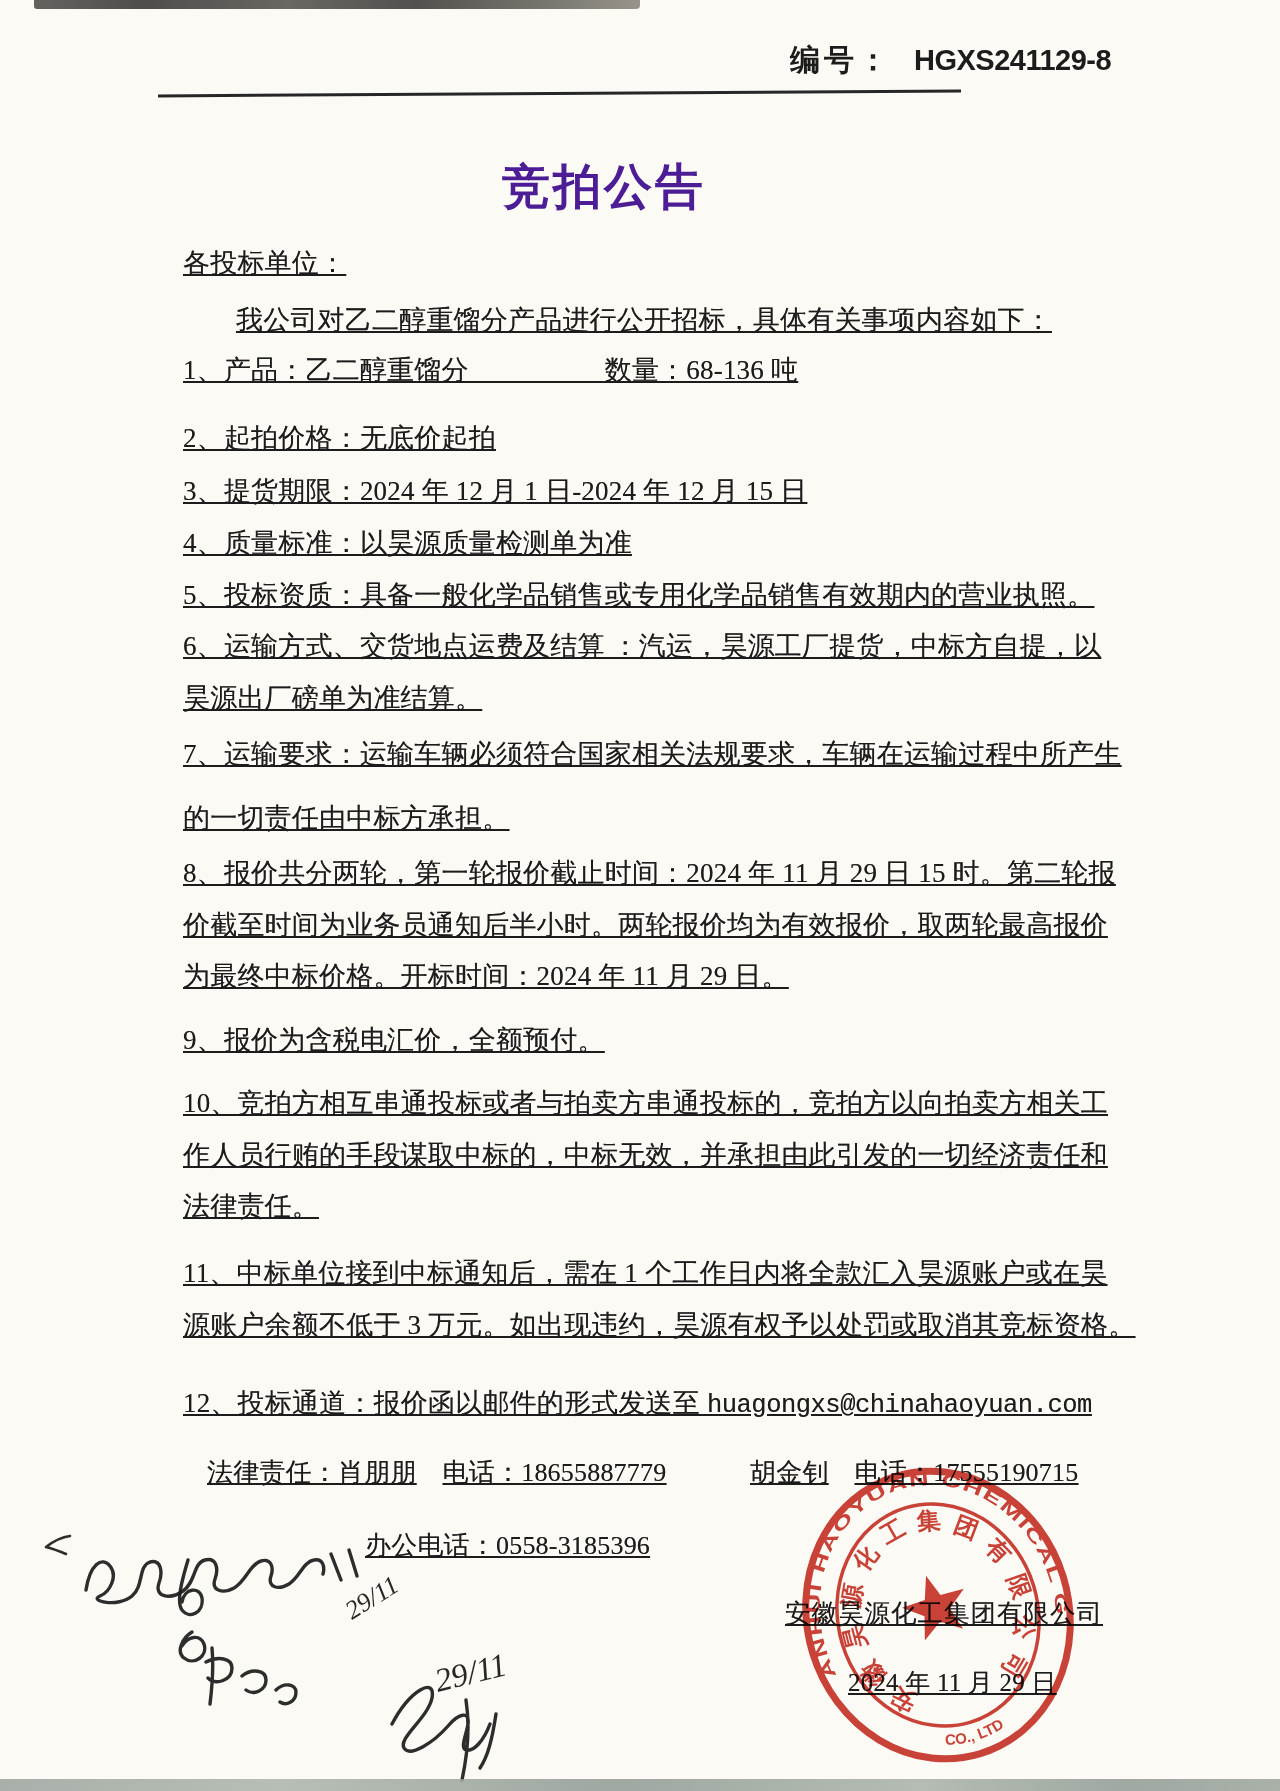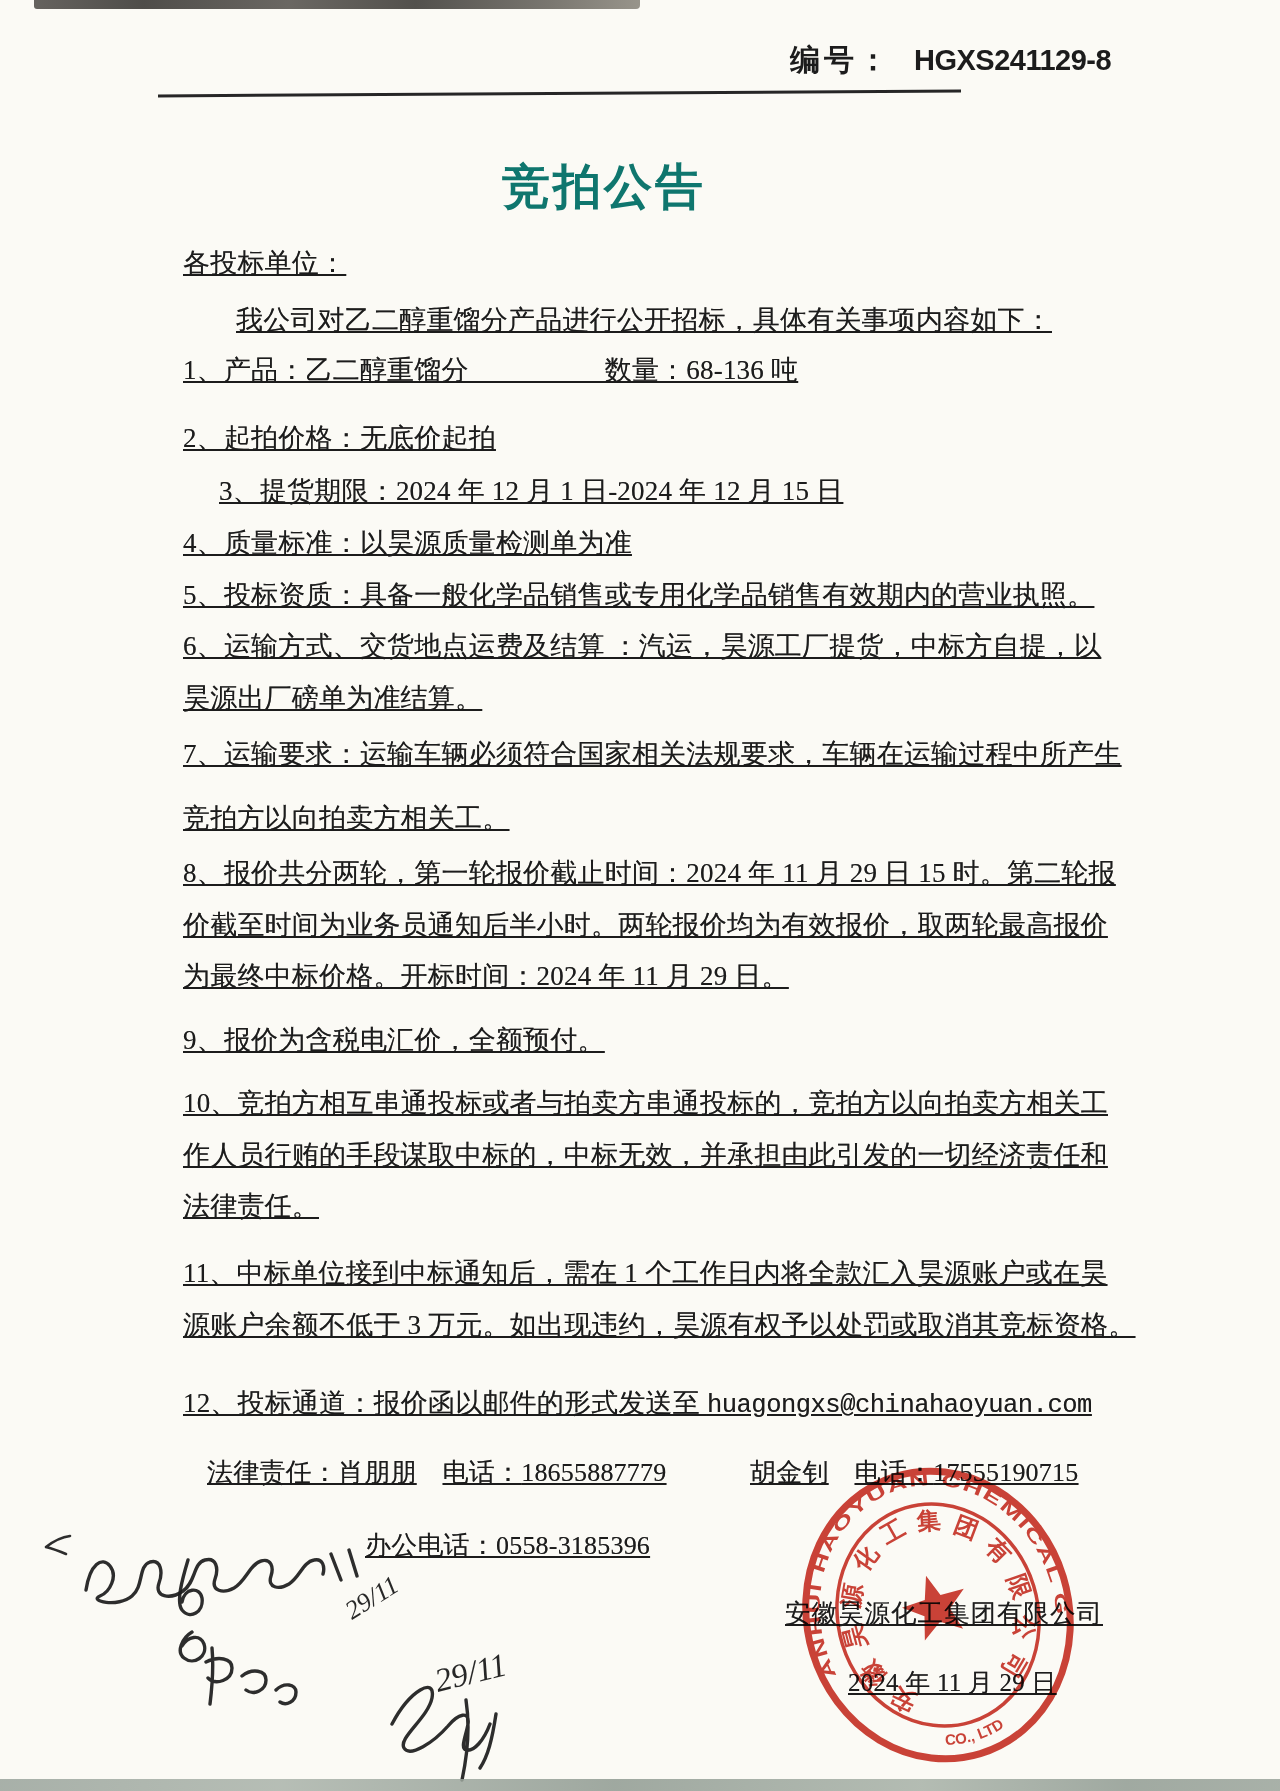--- a/index.html
+++ b/index.html
@@ -26,21 +26,21 @@
   .doc-number{
     position:absolute;left:790px;top:40px;white-space:nowrap;
     font-family:"Liberation Sans","DejaVu Sans",sans-serif;font-weight:700;
   }
   .doc-number .lbl{font-size:30px;letter-spacing:4px;}
   .doc-number .num{font-size:29px;margin-left:22px;letter-spacing:-0.5px;}
   
   .title{
     position:absolute;left:0;top:155px;width:1208px;margin:0;text-align:center;
     font-family:"Liberation Sans","DejaVu Sans",sans-serif;
-    font-weight:800;font-size:48px;letter-spacing:3px;color:#0f766e;
+    font-weight:800;font-size:48px;letter-spacing:3px;color:#4c1d95;
   }
   
   .line{
     position:absolute;white-space:nowrap;font-size:27px;letter-spacing:.2px;
     text-shadow:0 0 .5px rgba(20,20,20,.55);
     text-decoration:underline;
   }
   .email{
     font-family:"Liberation Mono","DejaVu Sans Mono",monospace;
     font-size:25.5px;letter-spacing:-0.5px;
@@ -82,27 +82,27 @@
 
   <div class="header-rule"></div>
 
   <h1 class="title">竞拍公告</h1>
 
   <div id="body-lines">
       <div class="line" style="left: 183px; top: 245px;">各投标单位：</div>
       <div class="line" style="left: 236px; top: 302px;">我公司对乙二醇重馏分产品进行公开招标，具体有关事项内容如下：</div>
       <div class="line" style="left: 183px; top: 352px;">1、产品：乙二醇重馏分　　　　　数量：68-136 吨</div>
       <div class="line" style="left: 183px; top: 420px;">2、起拍价格：无底价起拍</div>
-      <div class="line" style="left: 183px; top: 473px; margin-left: 36px;">3、提货期限：2024 年 12 月 1 日-2024 年 12 月 15 日</div>
+      <div class="line" style="left: 183px; top: 473px;">3、提货期限：2024 年 12 月 1 日-2024 年 12 月 15 日</div>
       <div class="line" style="left: 183px; top: 525px;">4、质量标准：以昊源质量检测单为准</div>
       <div class="line" style="left: 183px; top: 577px;">5、投标资质：具备一般化学品销售或专用化学品销售有效期内的营业执照。</div>
       <div class="line" style="left: 183px; top: 628px;">6、运输方式、交货地点运费及结算 ：汽运，昊源工厂提货，中标方自提，以</div>
       <div class="line" style="left: 183px; top: 680px;">昊源出厂磅单为准结算。</div>
       <div class="line" style="left: 183px; top: 736px;">7、运输要求：运输车辆必须符合国家相关法规要求，车辆在运输过程中所产生</div>
-      <div class="line" style="left: 183px; top: 800px;">竞拍方以向拍卖方相关工。</div>
+      <div class="line" style="left: 183px; top: 800px;">的一切责任由中标方承担。</div>
       <div class="line" style="left: 183px; top: 855px;">8、报价共分两轮，第一轮报价截止时间：2024 年 11 月 29 日 15 时。第二轮报</div>
       <div class="line" style="left: 183px; top: 907px;">价截至时间为业务员通知后半小时。两轮报价均为有效报价，取两轮最高报价</div>
       <div class="line" style="left: 183px; top: 958px;">为最终中标价格。开标时间：2024 年 11 月 29 日。</div>
       <div class="line" style="left: 183px; top: 1022px;">9、报价为含税电汇价，全额预付。</div>
       <div class="line" style="left: 183px; top: 1085px;">10、竞拍方相互串通投标或者与拍卖方串通投标的，竞拍方以向拍卖方相关工</div>
       <div class="line" style="left: 183px; top: 1137px;">作人员行贿的手段谋取中标的，中标无效，并承担由此引发的一切经济责任和</div>
       <div class="line" style="left: 183px; top: 1188px;">法律责任。</div>
       <div class="line" style="left: 183px; top: 1255px;">11、中标单位接到中标通知后，需在 1 个工作日内将全款汇入昊源账户或在昊</div>
       <div class="line" style="left: 183px; top: 1307px;">源账户余额不低于 3 万元。如出现违约，昊源有权予以处罚或取消其竞标资格。</div>
       <div class="line" style="left: 183px; top: 1385px;"><span>12、投标通道：报价函以邮件的形式发送至 </span><span class="email">huagongxs@chinahaoyuan.com</span></div>

